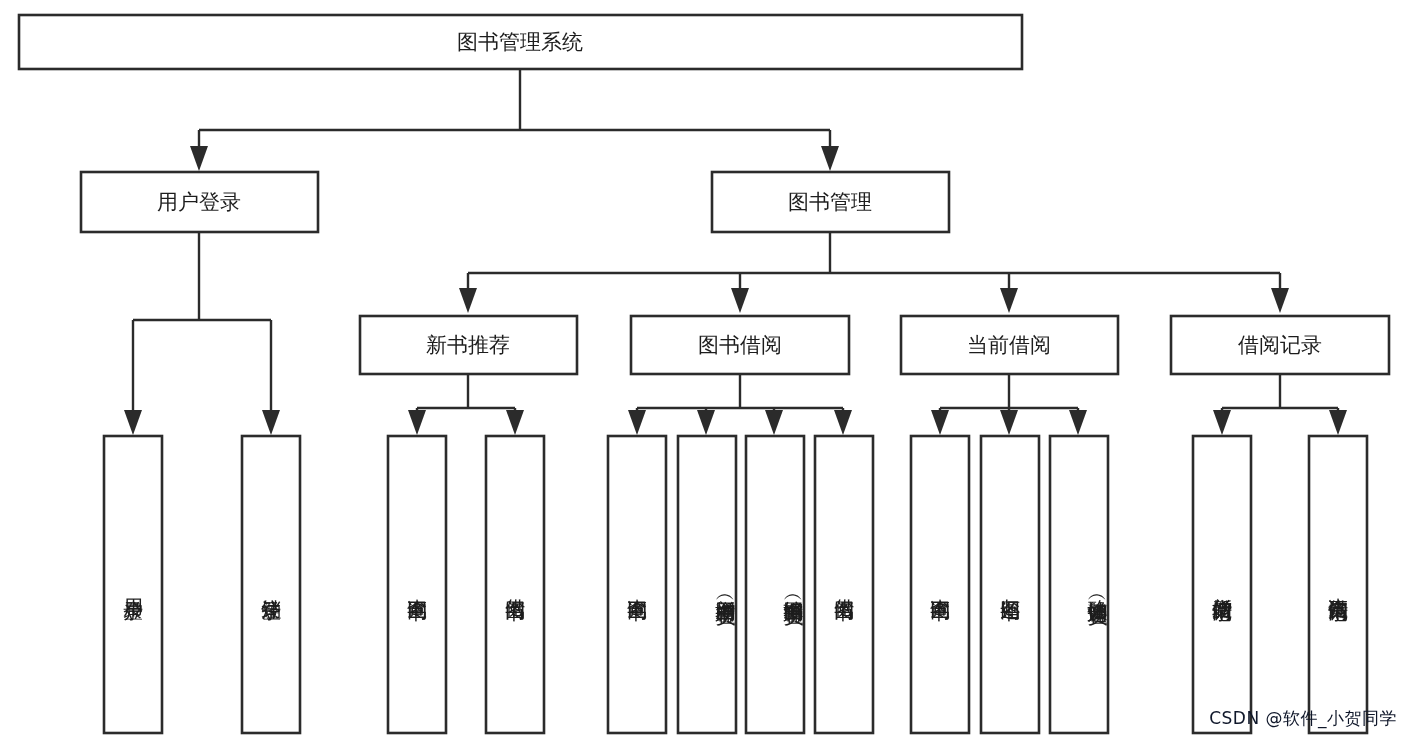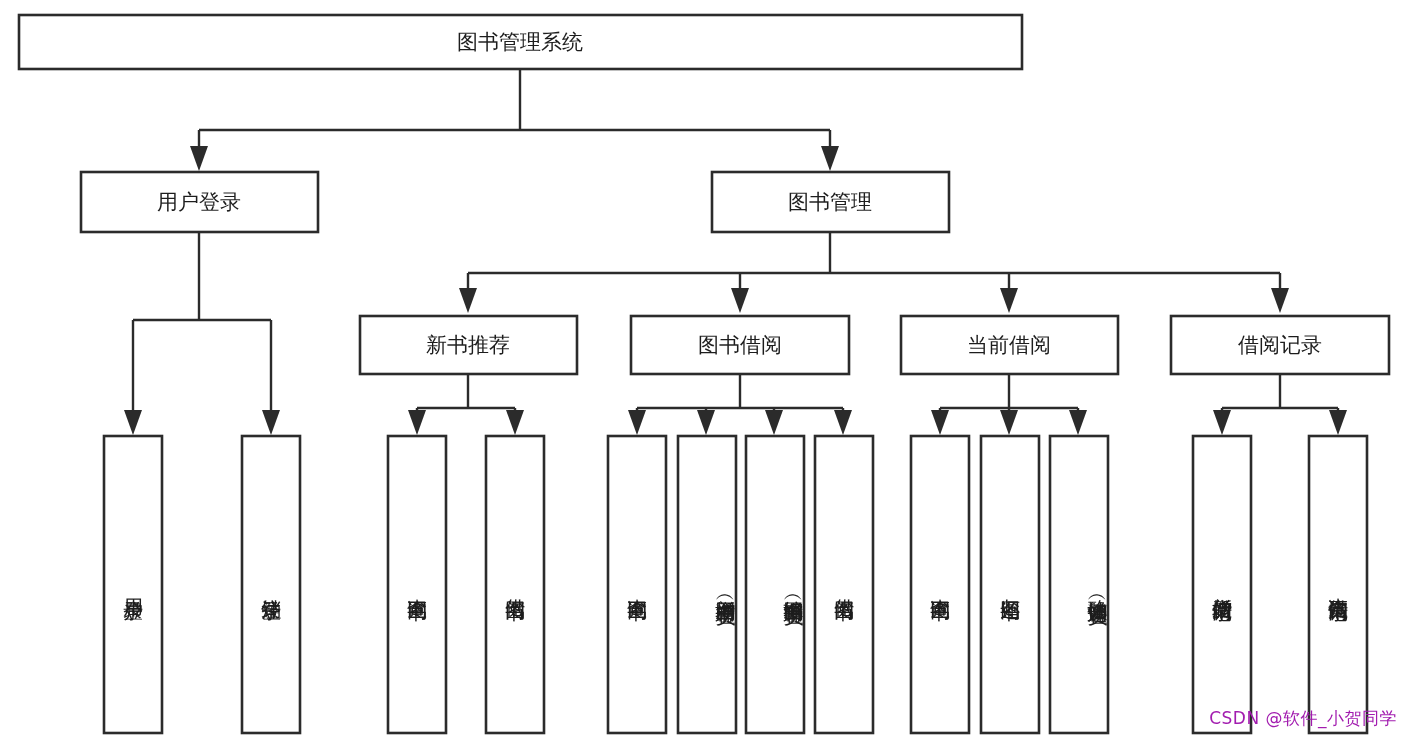--- a/index.html
+++ b/index.html
@@ -60,21 +60,21 @@
     justify-content: center;
     white-space: nowrap;
     pointer-events: none;
   }
   .watermark {
     position: absolute;
     right: 8px;
     bottom: 6px;
     font-family: "DejaVu Sans", "Liberation Sans", sans-serif;
     font-size: 17px;
-    color: #a21caf;
+    color: #0f172a;
     letter-spacing: 0.5px;
     white-space: nowrap;
   }
 </style>
 </head>
 <body>
 
 <div id="stage">
 
   <svg class="diagram" viewBox="0 0 1405 747">

